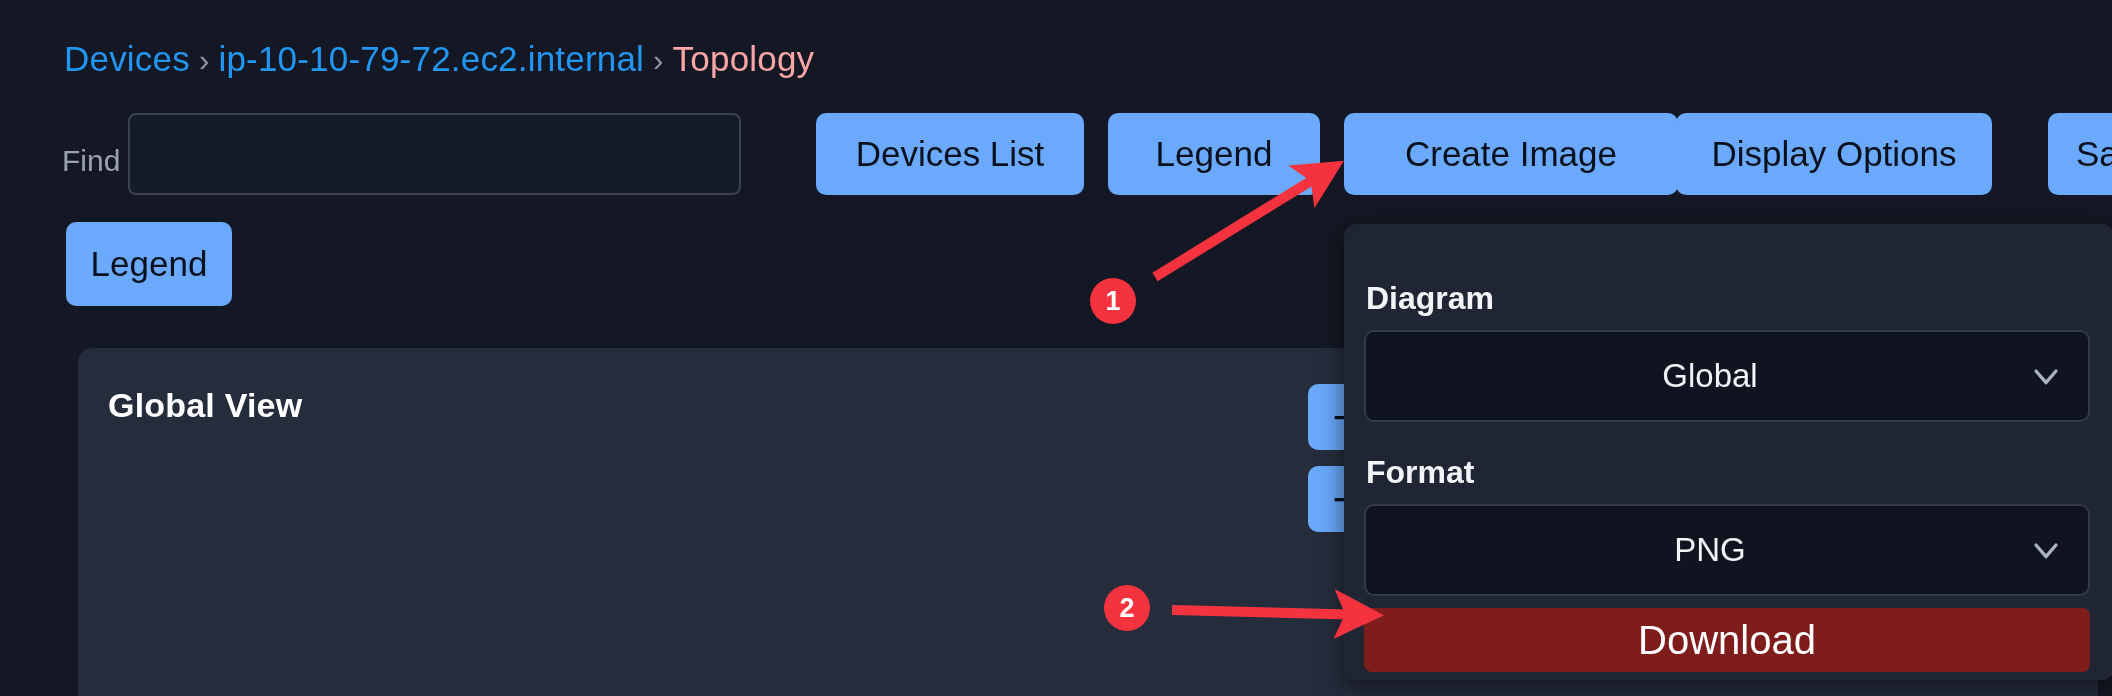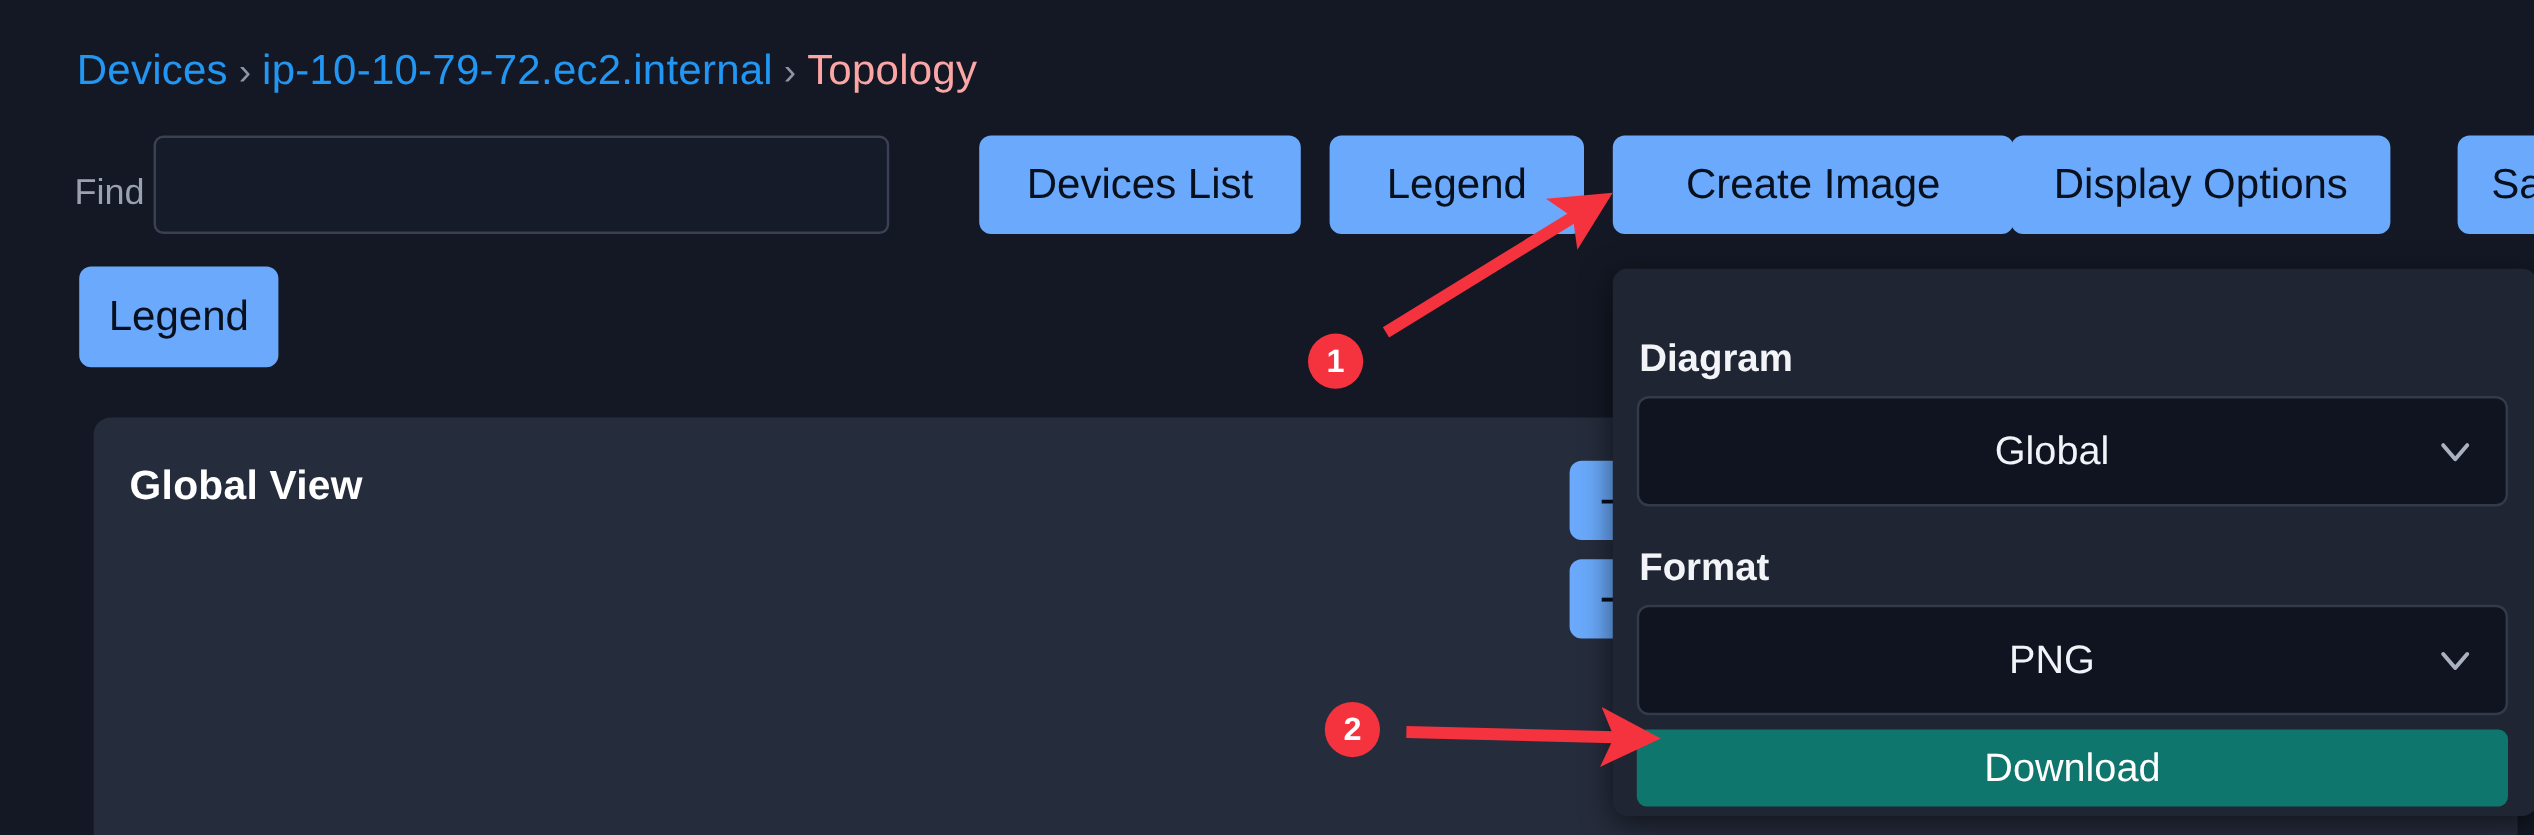--- a/index.html
+++ b/index.html
@@ -186,25 +186,25 @@
     flex: none;
   }
   .chevron svg { display: block; }
 
   .dd-download {
     position: absolute;
     left: 20px;
     top: 384px;
     width: 726px;
     height: 64px;
-    background: #0f766e;
+    background: #7f1d1d;
     border: none;
     border-radius: 8px;
     color: #ffffff;
-    font-size: 33px;
+    font-size: 40px;
     font-family: "Liberation Sans", sans-serif;
     cursor: pointer;
     display: flex;
     align-items: center;
     justify-content: center;
   }
 
   
   .annot-layer {
     position: absolute;

